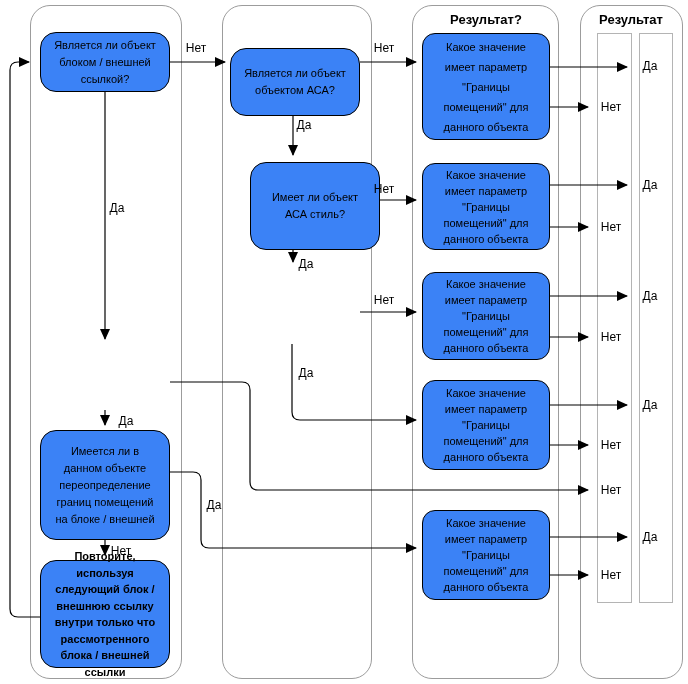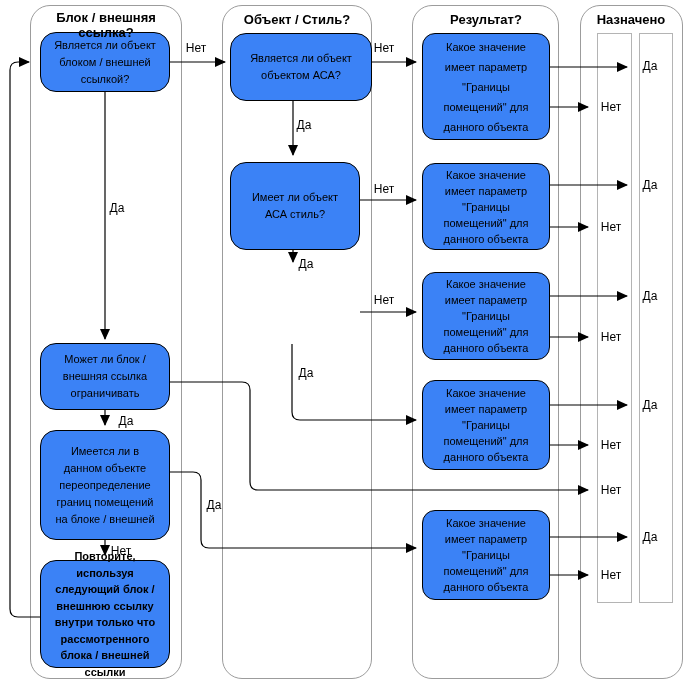--- a/index.html
+++ b/index.html
@@ -17,21 +17,21 @@
   }
   .wires{position:absolute;left:0;top:0;z-index:2;}
   .wire{stroke:#000;stroke-width:1.2;fill:none;stroke-linejoin:round;}
   .node{
     position:absolute;display:flex;align-items:center;justify-content:center;
     text-align:center;background:#3b82f6;border:1.5px solid #000;border-radius:16px;
     font-size:11px;line-height:17px;z-index:3;box-sizing:border-box;padding:0 9px;
   }
   .node.v{border-radius:13px;line-height:16px;padding:0 10px;}
   .node.v1{line-height:20px;}
-  .node.narrow{padding:0 14px;}
+  .node.narrow{padding:0 14px;margin-left:20px;}
   .node.b3pad{padding:0 14px;}
   .node.wide{padding:0 12px;line-height:16.5px;font-weight:bold;}
   .colhdr{
     position:absolute;font-weight:bold;font-size:13px;line-height:15px;
     text-align:center;z-index:5;
   }
   .elbl{
     position:absolute;transform:translate(-50%,-50%);font-weight:normal;
     font-size:12px;white-space:nowrap;z-index:6;
   }
@@ -76,31 +76,28 @@
     <path class="wire" marker-end="url(#ah)" d="M550,185 H627"></path>
     <path class="wire" marker-end="url(#ah)" d="M550,227 H588"></path>
     <path class="wire" marker-end="url(#ah)" d="M550,296 H627"></path>
     <path class="wire" marker-end="url(#ah)" d="M550,337 H588"></path>
     <path class="wire" marker-end="url(#ah)" d="M550,405 H627"></path>
     <path class="wire" marker-end="url(#ah)" d="M550,445 H588"></path>
     <path class="wire" marker-end="url(#ah)" d="M550,537 H627"></path>
     <path class="wire" marker-end="url(#ah)" d="M550,575 H588"></path>
   </svg>
 
-  <div class="colhdr" style="left:49px;top:10px;width:114px">Блок / внешняя ссылка?</div>
-  <div class="colhdr" style="left:227px;top:12px;width:140px">Объект / Стиль?</div>
   <div class="colhdr" style="left:416px;top:12px;width:140px">Результат?</div>
-  <div class="colhdr" style="left:581px;top:12px;width:100px">Назначено</div>
+  <div class="colhdr" style="left:581px;top:12px;width:100px">Результат</div>
 
   <div class="node" style="left:40px;top:32px;width:130px;height:60px">Является ли объект блоком / внешней ссылкой?</div>
-  <div class="node" style="left:40px;top:343px;width:130px;height:67px">Может ли блок / внешняя ссылка ограничивать</div>
   <div class="node b3pad" style="left:40px;top:430px;width:130px;height:110px">Имеется ли в данном объекте переопределение границ помещений на блоке / внешней</div>
   <div class="node wide" style="left:40px;top:560px;width:130px;height:108px">Повторите, используя следующий блок / внешнюю ссылку внутри только что рассмотренного блока / внешней ссылки</div>
 
-  <div class="node" style="left:230px;top:33px;width:142px;height:68px">Является ли объект объектом АСА?</div>
+  <div class="node" style="left:230px;top:48px;width:130px;height:68px">Является ли объект объектом АСА?</div>
   <div class="node narrow" style="left:230px;top:162px;width:130px;height:88px">Имеет ли объект АСА стиль?</div>
 
   <div class="node v v1" style="left:422px;top:33px;width:128px;height:107px">Какое значение имеет параметр "Границы помещений" для данного объекта</div>
   <div class="node v" style="left:422px;top:163px;width:128px;height:87px">Какое значение имеет параметр "Границы помещений" для данного объекта</div>
   <div class="node v" style="left:422px;top:272px;width:128px;height:88px">Какое значение имеет параметр "Границы помещений" для данного объекта</div>
   <div class="node v" style="left:422px;top:380px;width:128px;height:90px">Какое значение имеет параметр "Границы помещений" для данного объекта</div>
   <div class="node v" style="left:422px;top:510px;width:128px;height:90px">Какое значение имеет параметр "Границы помещений" для данного объекта</div>
 
   <span class="elbl" style="left:196px;top:48px">Нет</span>
   <span class="elbl" style="left:117px;top:208px">Да</span>

